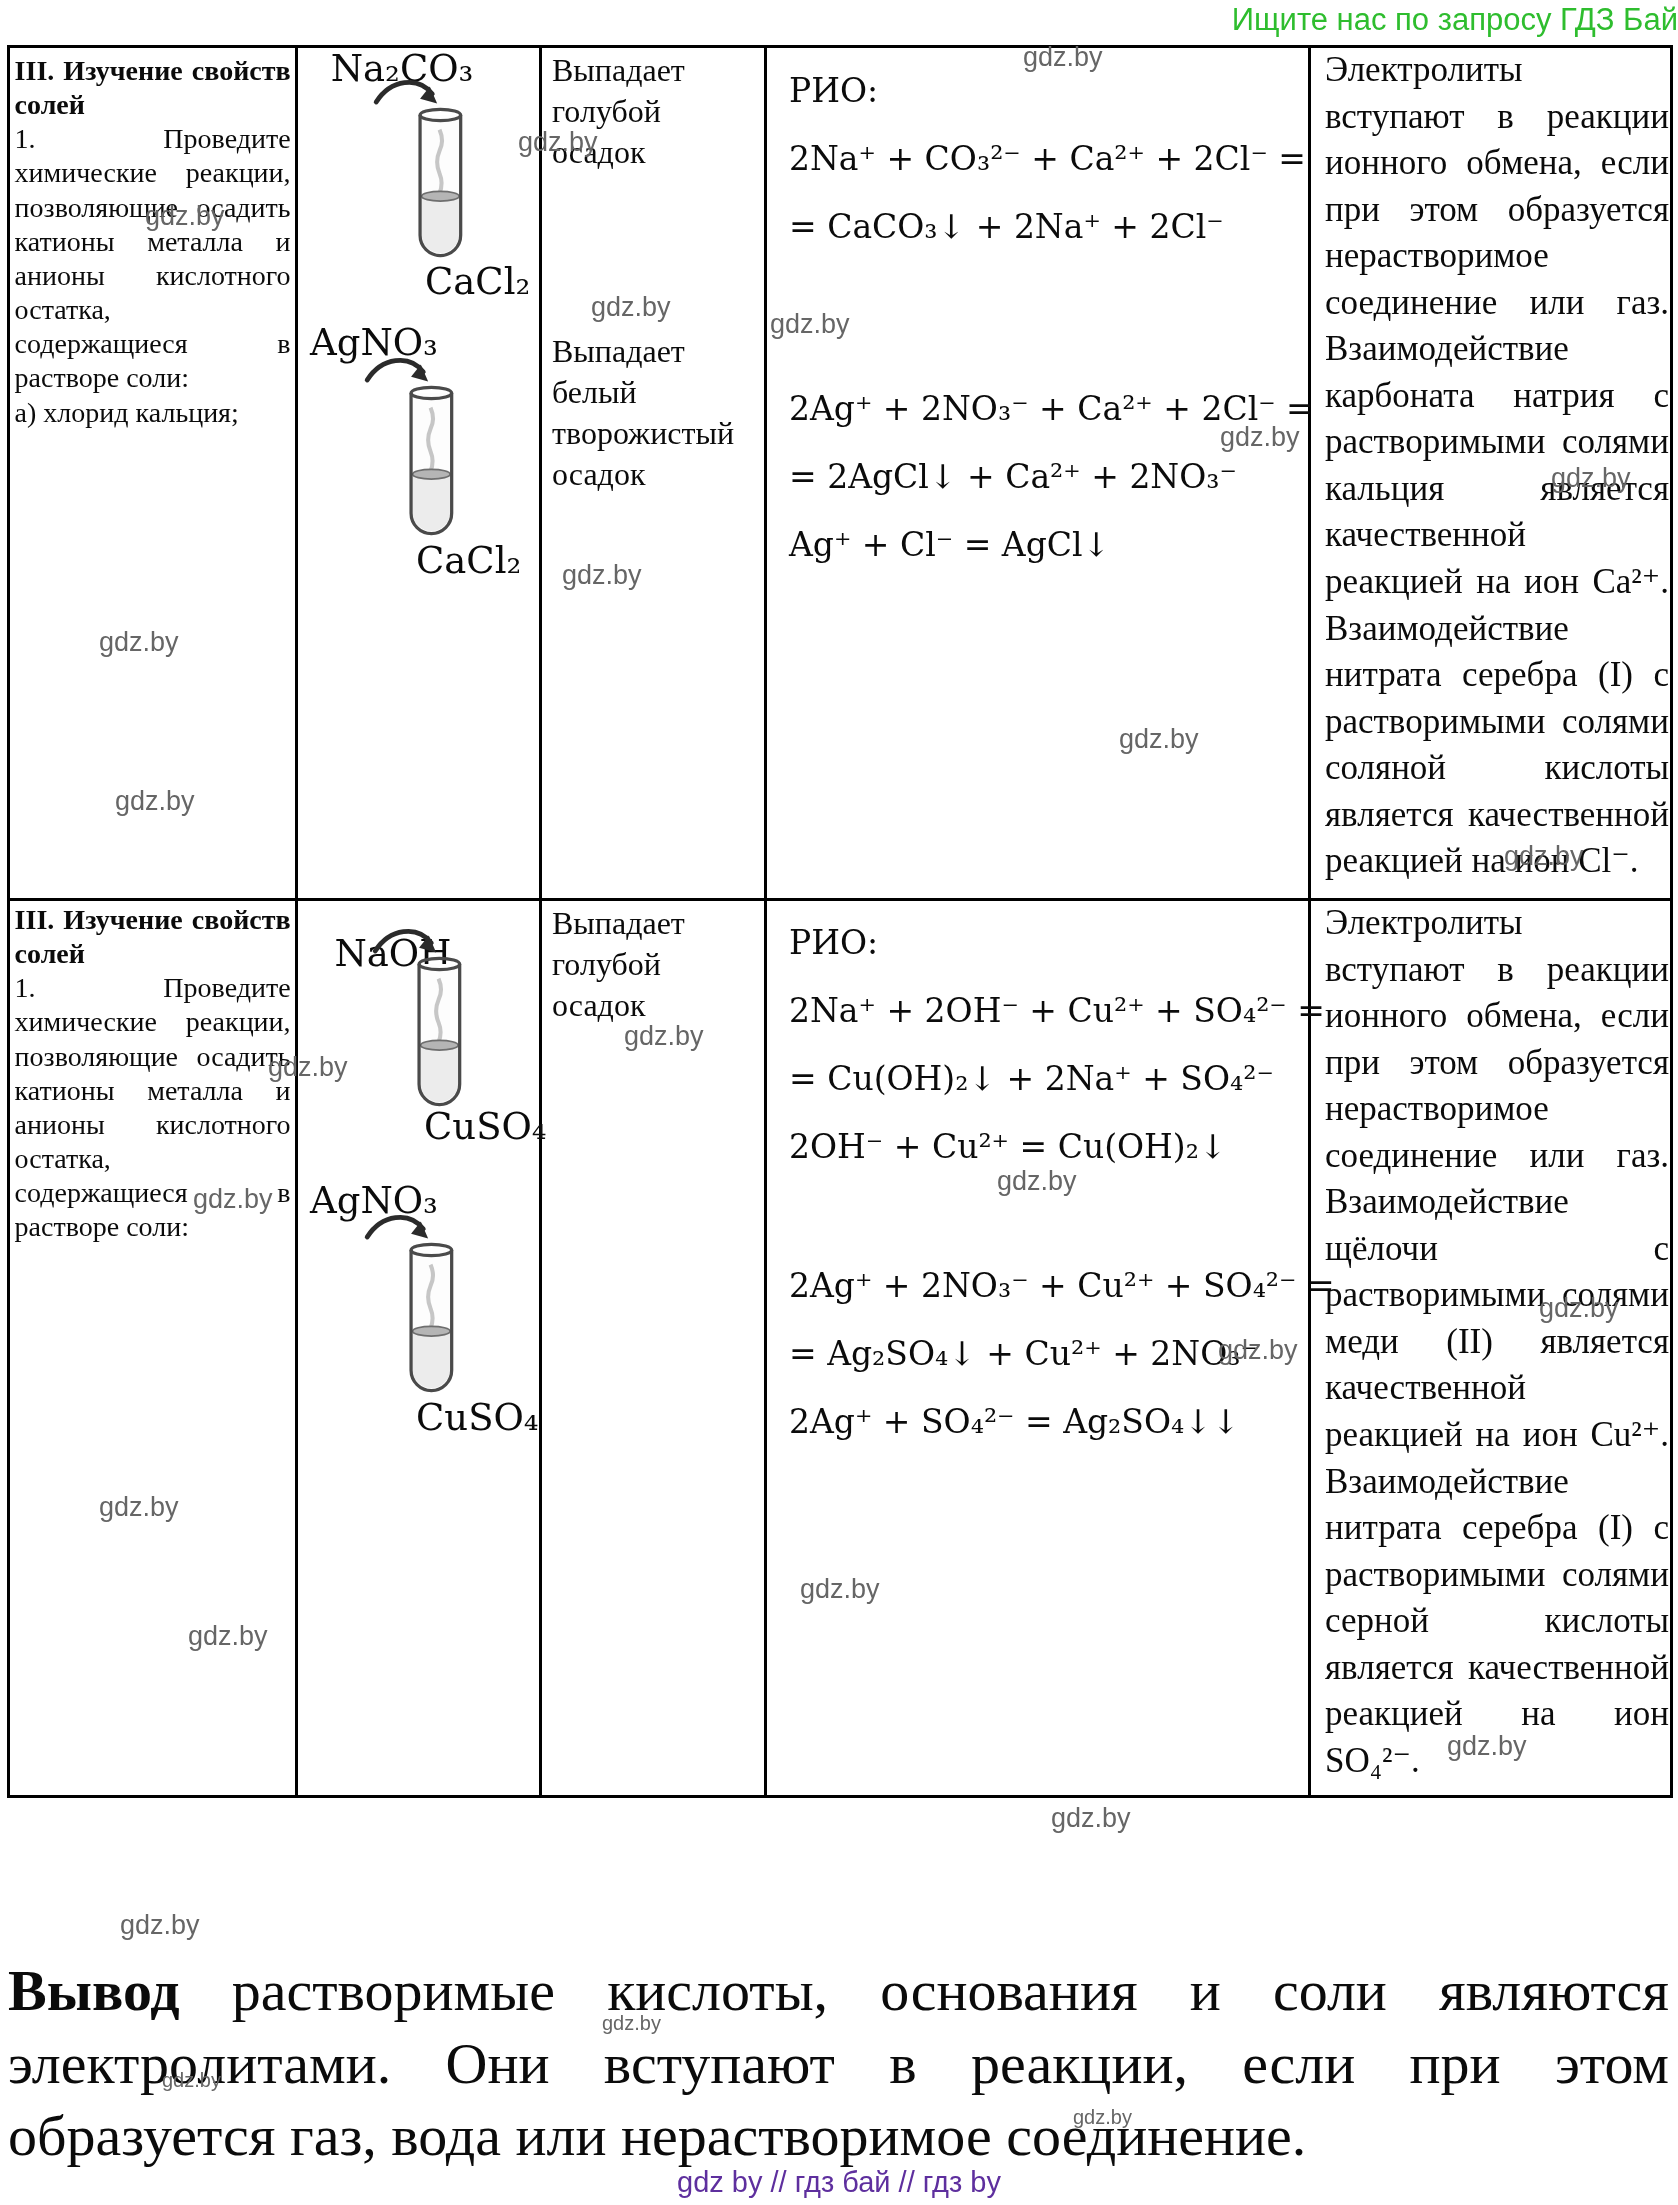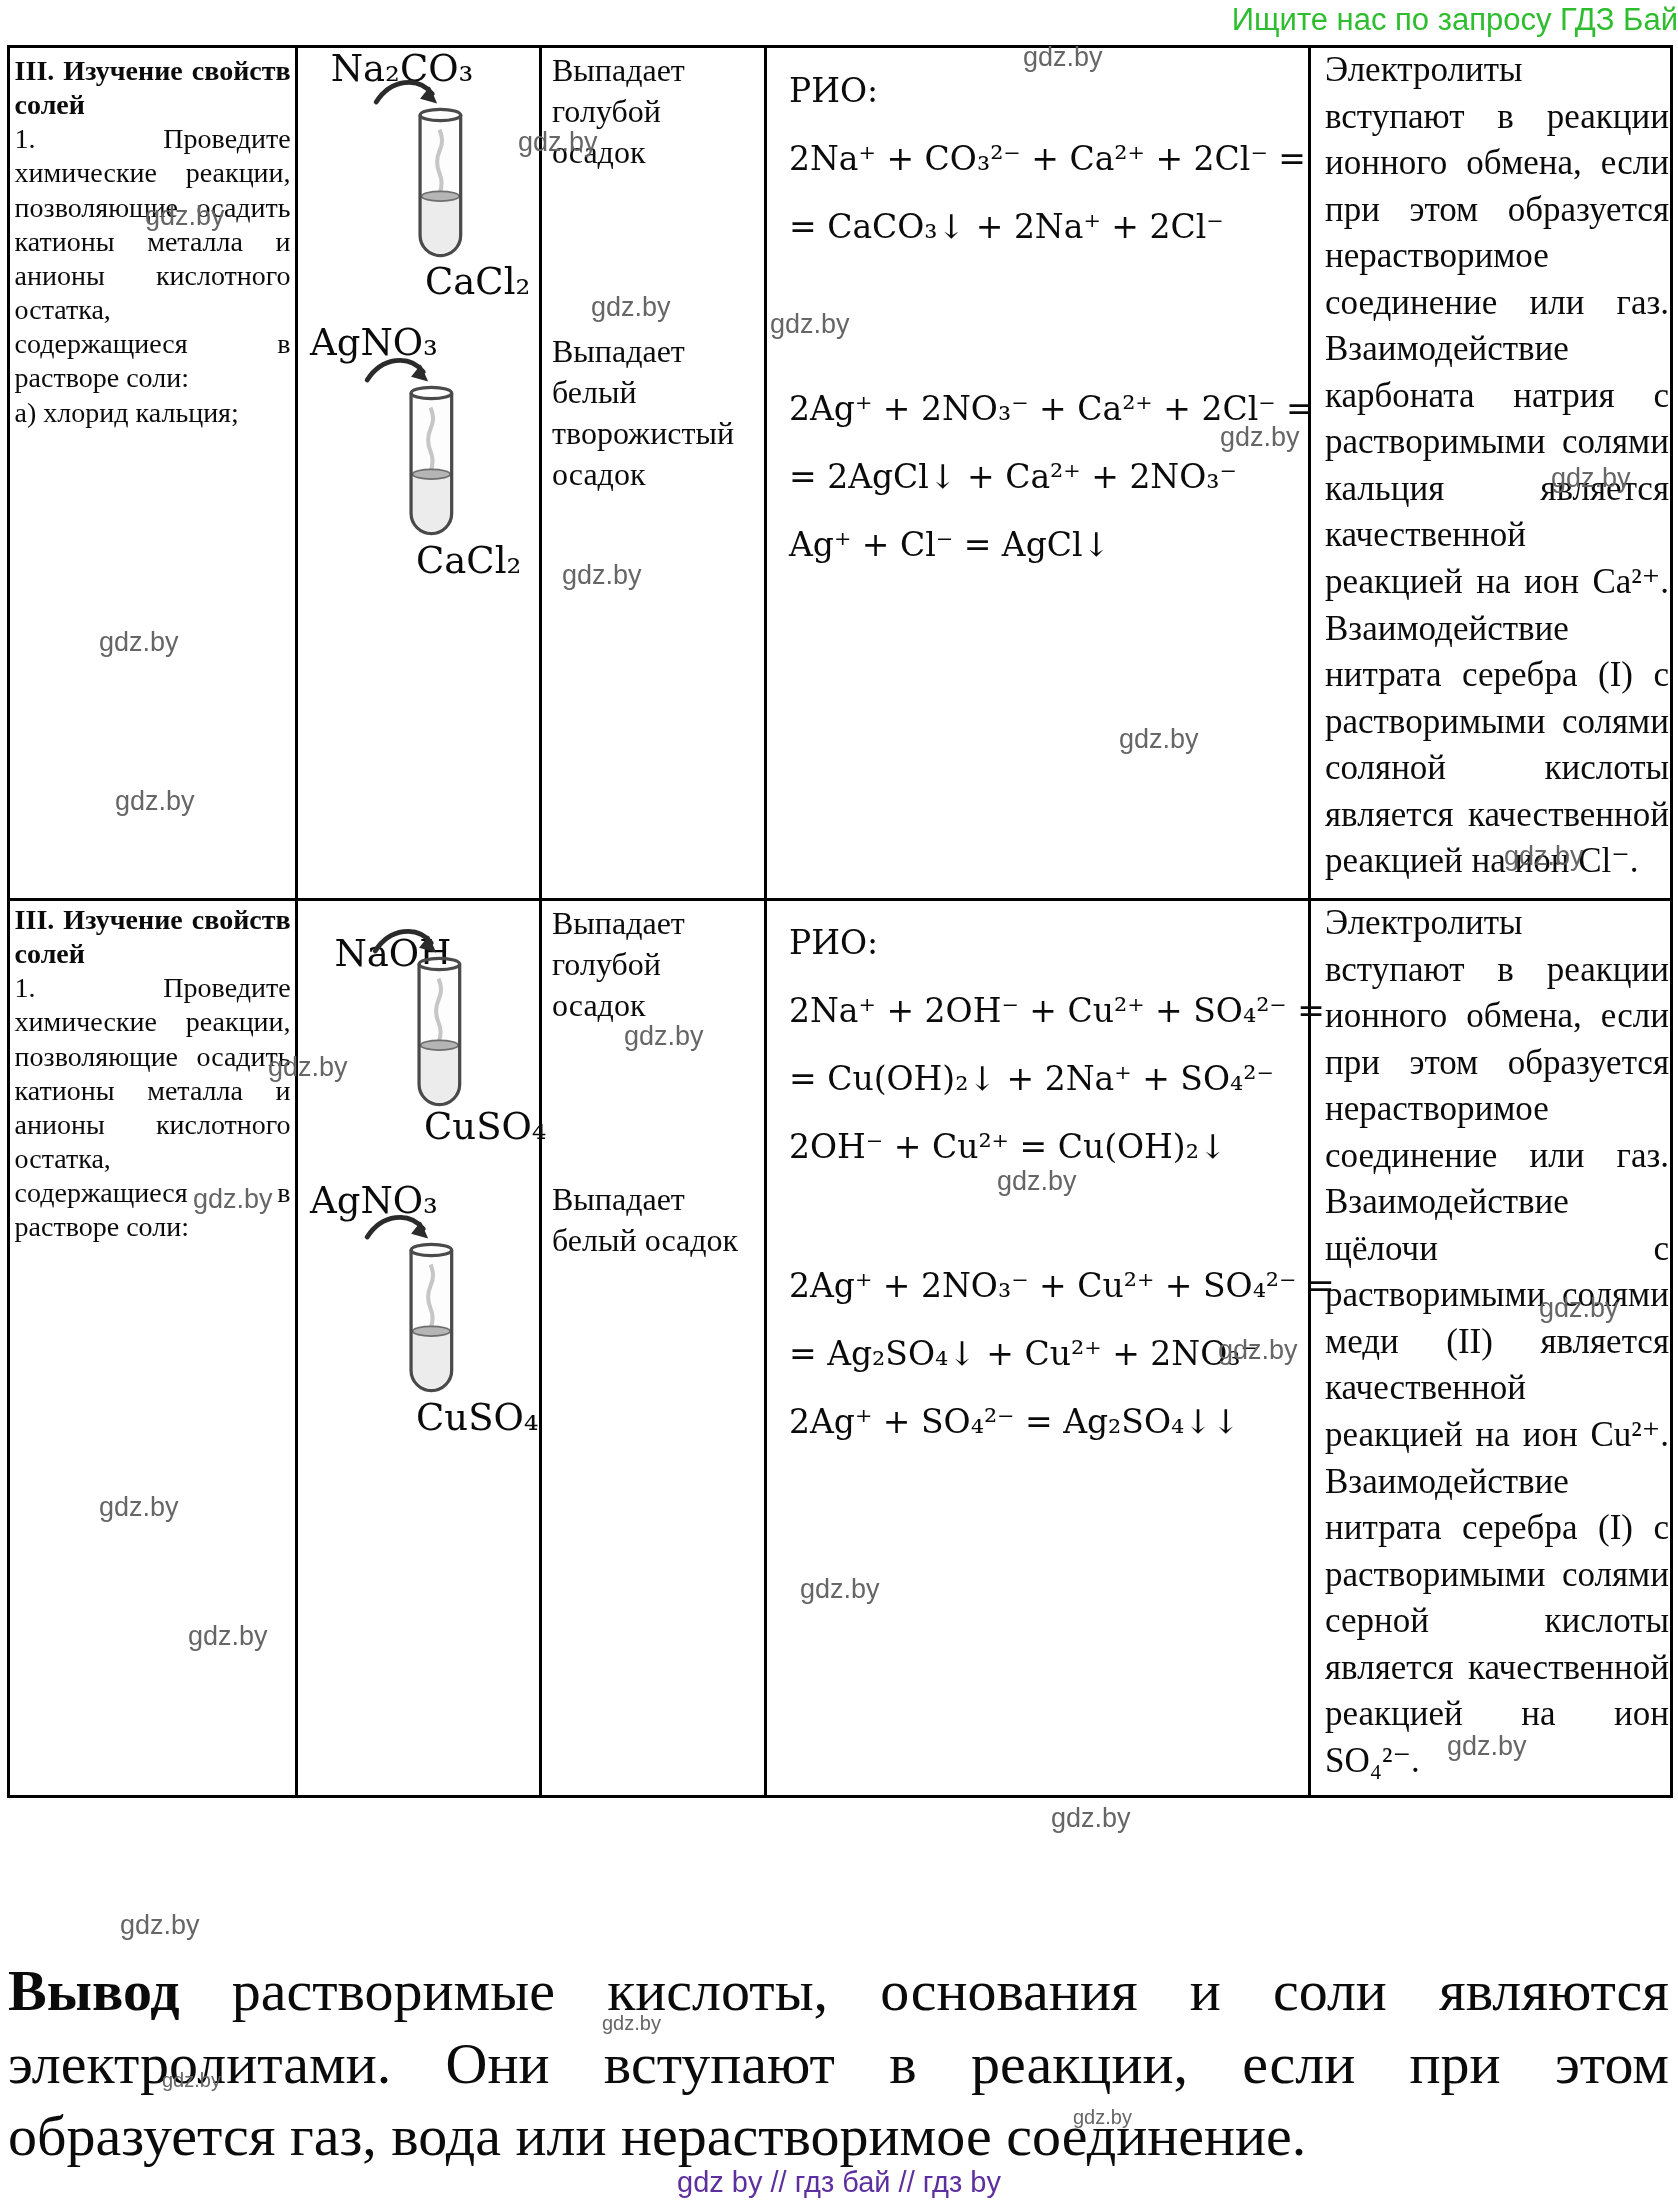--- a/index.html
+++ b/index.html
@@ -139,21 +139,20 @@
       <path d="M88,66 q6,14 0,26 q-6,14 0,28 q5,12 0,24" fill="none" stroke="#c6c6c6" stroke-width="5"></path>
       <path d="M66,148 L66,195 a23,23 0 0 0 46,0 L112,148 Z" fill="#ececec" stroke="none"></path>
       <ellipse cx="89" cy="148" rx="23" ry="6" fill="#b5b5b5" stroke="#6e6e6e" stroke-width="2"></ellipse>
       <path d="M64,48 L64,196 a25,25 0 0 0 50,0 L114,48" fill="none" stroke="#4a4a4a" stroke-width="4"></path>
       <ellipse cx="89" cy="48" rx="25" ry="7" fill="none" stroke="#4a4a4a" stroke-width="4"></ellipse>
     </svg>
     <div class="chem-label" style="left:106px;top:222px;">CuSO₄</div>
   </div>
 
   <div class="abs obs" style="left:552px;top:903px;">Выпадает голубой осадок</div>
-  <div class="abs obs" style="left:552px;top:1179px;">Выпадает белый осадок</div>
 
   <div class="abs eq" style="left:773px;top:901px;">
     <p>РИО:</p>
     <p>2Na⁺ + 2OH⁻ + Cu²⁺ + SO₄²⁻  =</p>
     <p>= Cu(OH)₂↓ + 2Na⁺ + SO₄²⁻</p>
     <p>2OH⁻ + Cu²⁺ = Cu(OH)₂↓</p>
   </div>
   <div class="abs eq" style="left:773px;top:1244px;">
     <p>2Ag⁺ + 2NO₃⁻  + Cu²⁺ + SO₄²⁻  =</p>
     <p>= Ag₂SO₄↓ + Cu²⁺ + 2NO₃⁻</p>

